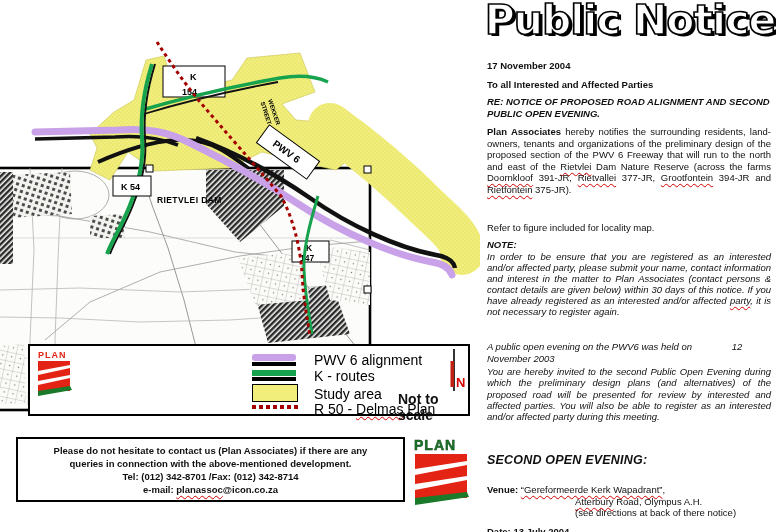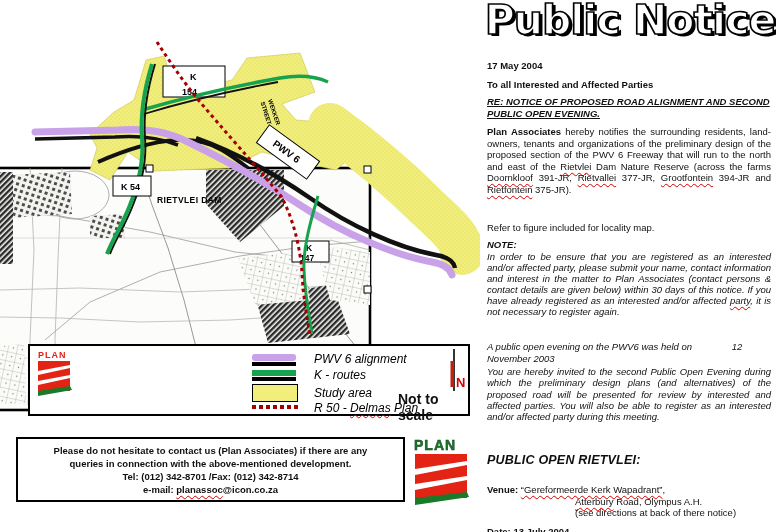--- a/index.html
+++ b/index.html
@@ -10,28 +10,28 @@
   
   #title{left:484px;top:-4px;width:292px;text-align:center;white-space:nowrap;
          font-family:"DejaVu Sans",sans-serif;font-weight:bold;font-size:41px;letter-spacing:-1px;
          color:#fff;-webkit-text-stroke:1.7px #000;text-shadow:3px 2px 0 #000;}
   .rc{left:487px;width:284px;font-size:9.5px;line-height:11.6px;}
   .bold{font-weight:bold;}
   .ital{font-style:italic;}
   .j{text-align:justify;}
   .wavy{text-decoration-line:underline;text-decoration-style:wavy;
         text-decoration-color:#d40000;text-decoration-thickness:1px;text-underline-offset:2px;}
-  #re-heading{font-weight:bold;font-style:italic;text-decoration:underline;font-size:9.5px;}
+  #re-heading{font-weight:bold;font-style:italic;font-size:9.5px;}
   #poe-heading{font-weight:bold;font-style:italic;font-size:12.5px;letter-spacing:.2px;}
   .prewrap{white-space:pre-wrap;}
   .venue-ind{margin-left:88px;}
 
   
   #legend-box{left:28px;top:344px;width:438px;height:68px;background:#fff;border:2px solid #000;}
-  .leg-label{position:absolute;left:284px;font-size:12px;color:#000;font-style:italic;}
+  .leg-label{position:absolute;left:284px;font-size:14px;color:#000;}
   .swatch{position:absolute;left:222px;}
   #contact-box{left:16px;top:437px;width:385px;height:56px;background:#fff;border:2px solid #000;
                text-align:center;font-weight:bold;font-size:9.5px;line-height:13px;padding-top:5px;}
   .plan-word{font-family:"Liberation Sans",sans-serif;font-weight:bold;letter-spacing:1px;}
 </style>
 </head>
 <body>
 
 <svg class="abs" style="left:0;top:0" width="480" height="532" viewBox="0 0 480 532">
   <defs>
@@ -188,41 +188,41 @@
 <svg class="abs" style="left:411px;top:437px" width="64" height="72" viewBox="0 0 64 72">
   <text x="3" y="13" font-size="14" font-weight="bold" fill="#1B7A2A" stroke="#0a3a12" stroke-width="0.5" class="plan-word">PLAN</text>
   <rect x="4" y="17" width="52" height="44" fill="#E32313"></rect>
   <polygon points="4,32 56,24 56,28 4,38" fill="#fff"></polygon>
   <polygon points="4,47 56,39 56,43 4,53" fill="#fff"></polygon>
   <polygon points="4,61 56,55 58,60 4,68" fill="#1B7A2A"></polygon>
 </svg>
 
 <div id="title" class="abs">Public Notice</div>
 
-<div class="abs rc bold" style="top:60px">17 May 2004</div>
+<div class="abs rc bold" style="top:60px">17 November 2004</div>
 <div class="abs rc bold" style="top:79px">To all Interested and Affected Parties</div>
 
 <div class="abs rc" style="top:96px">
   <span id="re-heading"><span>RE: NOTICE OF PROPOSED ROAD ALIGNMENT AND SECOND</span><br>
   <span>PUBLIC OPEN EVENING.</span></span>
 </div>
 
 <div class="abs rc j" style="top:126px"><b>Plan Associates</b><span> hereby notifies the surrounding residents, land-owners, tenants and organizations of the preliminary design of the proposed section of the PWV 6 Freeway that will run to the north and east of the </span><span class="wavy">Rietvlei</span><span> Dam Nature Reserve (across the farms </span><span class="wavy">Doornkloof</span><span> 391-JR, </span><span class="wavy">Rietvallei</span><span> 377-JR, </span><span class="wavy">Grootfontein</span><span> 394-JR and </span><span class="wavy">Rietfontein</span><span> 375-JR).</span></div>
 
 <div class="abs rc" style="top:222px">Refer to figure included for locality map.</div>
 <div class="abs rc ital" style="top:239px;font-weight:bold">NOTE:</div>
 
 <div class="abs rc ital j" style="top:251px;line-height:11px"><span>In order to be ensure that you are registered as an interested and/or affected party, please submit your name, contact information and interest in the matter to Plan Associates (contact persons &amp; contact details are given below) within 30 days of this notice. If you have already registered as an interested and/or affected </span><span class="wavy">party</span><span>, it is not necessary to register again.</span></div>
 
 <div class="abs rc ital prewrap" style="top:341px">A public open evening on the PWV6 was held on               12
 November 2003</div>
 
 <div class="abs rc ital j" style="top:366px;line-height:11.3px">You are hereby invited to  the second Public Open Evening during which the preliminary design plans (and alternatives) of the proposed road will be presented for review by interested and affected parties.  You will also be able to register as an interested and/or affected party during this meeting.</div>
 
-<div class="abs rc" style="top:455px" id="poe-heading">PUBLIC OPEN RIETVLEI:</div>
+<div class="abs rc" style="top:455px" id="poe-heading">SECOND OPEN EVENING:</div>
 
 <div class="abs rc" style="top:484px">
   <div><b>Venue: </b><span class="wavy">“Gereformeerde Kerk Wapadrant”</span><span>,</span></div>
   <div class="venue-ind"><span class="wavy">Atterbury</span><span> Road, Olympus A.H.</span></div>
   <div class="venue-ind">(see directions at back of there notice)</div>
 </div>
 
 <div class="abs rc bold" style="top:526px">Date: 13 July 2004</div>
 
 </body></html>

